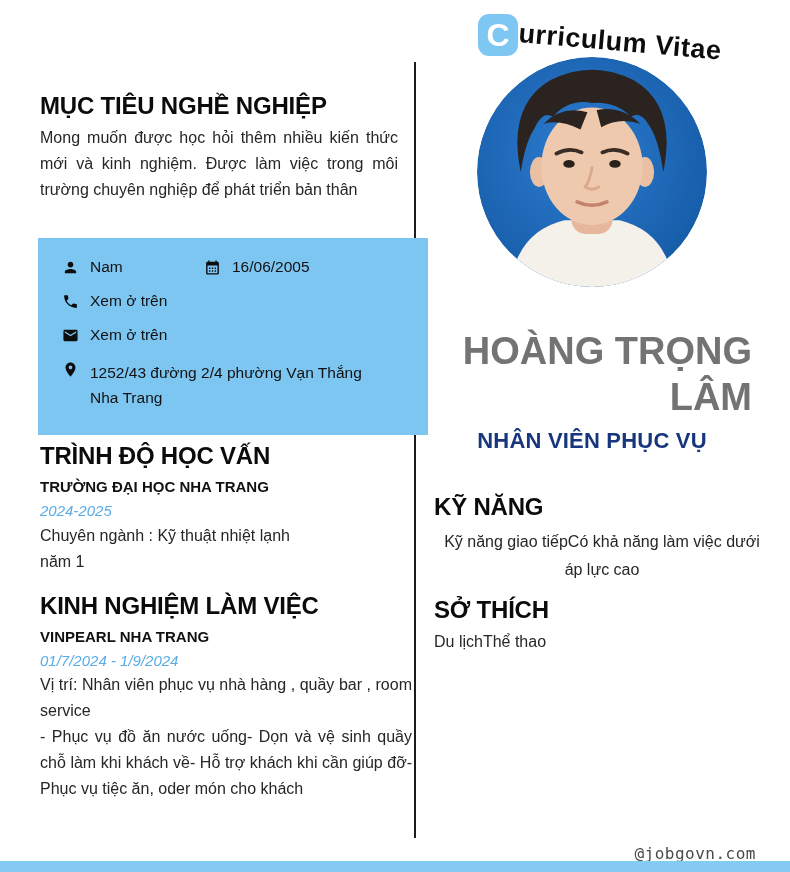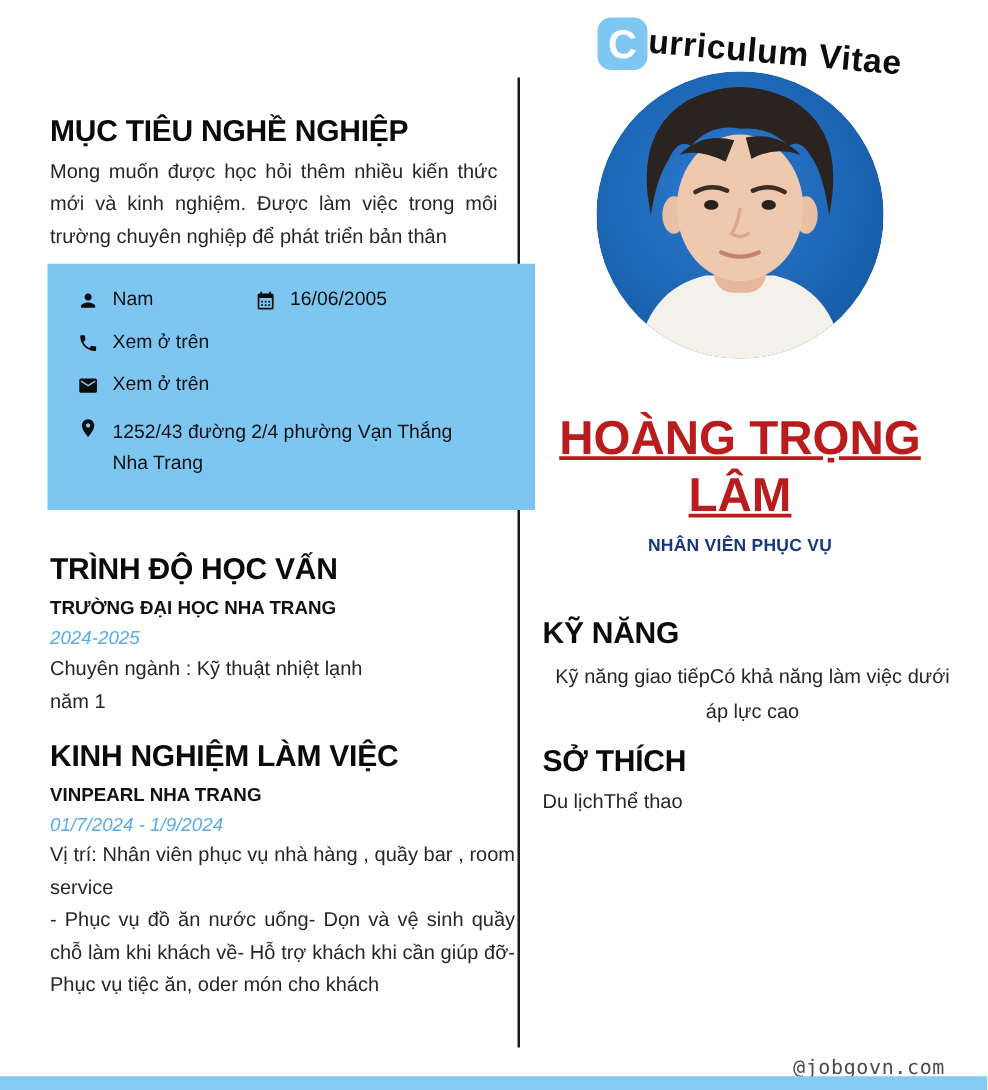--- a/index.html
+++ b/index.html
@@ -21,21 +21,21 @@
   .logo-text {
     position:absolute; left:42px; top:6px; font-weight:bold; font-size:27px; color:#0d0d0d;
     transform:rotate(5deg); transform-origin:left top; white-space:nowrap; letter-spacing:0.5px;
   }
 
   
   .h-left { position:absolute; font-size:24px; font-weight:bold; color:#0b0b0b; letter-spacing:-0.2px; white-space:nowrap; }
   .objective-title { left:40px; top:92px; }
   .objective-body { position:absolute; left:40px; top:125px; width:358px; font-size:16px; line-height:26px; text-align:justify; color:#262626; }
 
-  .info-box { position:absolute; left:38px; top:211px; width:390px; height:197px; background:#7ec6f2; }
+  .info-box { position:absolute; left:38px; top:238px; width:390px; height:197px; background:#7ec6f2; }
   .ib-row { position:absolute; display:flex; align-items:flex-start; font-size:15.5px; color:#111; }
   .ib-icon { width:17px; height:17px; margin-right:11px; flex:0 0 auto; margin-top:1px; }
   .ib-icon svg { width:17px; height:17px; display:block; fill:#0d0d0d; }
   .ib-gender { left:24px; top:20px; }
   .ib-birth  { left:166px; top:20px; }
   .ib-phone  { left:24px; top:54px; }
   .ib-email  { left:24px; top:88px; }
   .ib-addr   { left:24px; top:122px; width:310px; }
   .ib-addr .ib-text { line-height:25px; }
 
@@ -49,22 +49,22 @@
   .year  { left:40px; top:553px; }
 
   .exp-title { left:40px; top:592px; }
   .company { left:40px; top:628px; }
   .exp-period { left:40px; top:652px; }
   .exp-body { position:absolute; left:40px; top:672px; width:372px; font-size:16px; line-height:26px; text-align:justify; color:#262626; }
 
   
   .photo { position:absolute; left:477px; top:57px; width:230px; height:230px; border-radius:50%; overflow:hidden; }
   .photo svg { width:230px; height:230px; display:block; }
-  .name { position:absolute; left:432px; top:328px; width:320px; text-align:center; font-size:38px; font-weight:bold; color:#b91c1c; line-height:46px;text-decoration:underline; }
-  .job-title { position:absolute; left:432px; top:428px; width:320px; text-align:center; font-size:14px; font-weight:bold; color:#17367d; letter-spacing:0.2px; }
+  .name { position:absolute; left:432px; top:328px; width:320px; text-align:right; font-size:38px; font-weight:bold; color:#737373; line-height:46px; }
+  .job-title { position:absolute; left:432px; top:428px; width:320px; text-align:center; font-size:22px; font-weight:bold; color:#17367d; letter-spacing:0.2px; }
   .skills-title { left:434px; top:493px; }
   .skills-body { position:absolute; left:434px; top:528px; width:336px; font-size:16px; line-height:28px; color:#262626;text-align:center; }
   .hobbies-title { left:434px; top:596px; }
   .hobbies-body { position:absolute; left:434px; top:633px; width:336px; font-size:16px; color:#262626; }
 
   
   .watermark { position:absolute; left:0; top:844px; width:756px; text-align:right; font-family:"DejaVu Sans Mono", monospace; font-size:16px; color:#4a4a4a; letter-spacing:0.5px; }
   .bottom-bar { position:absolute; left:0; top:861px; width:790px; height:11px; background:#85caf3; }
 </style>
 </head>

